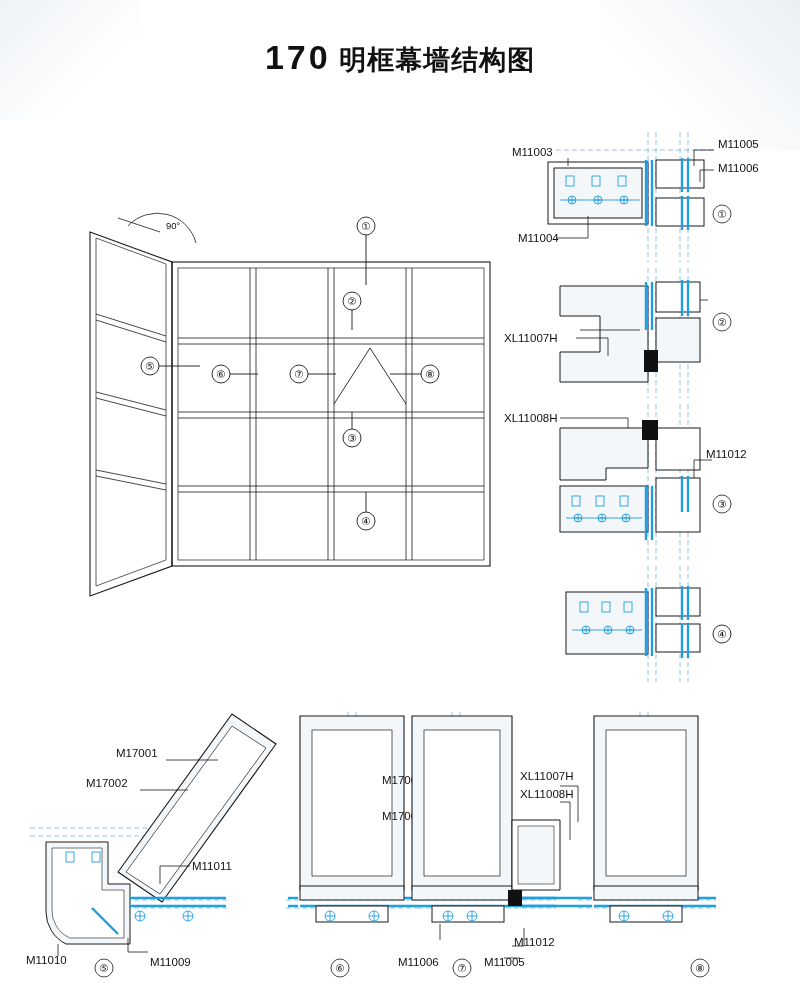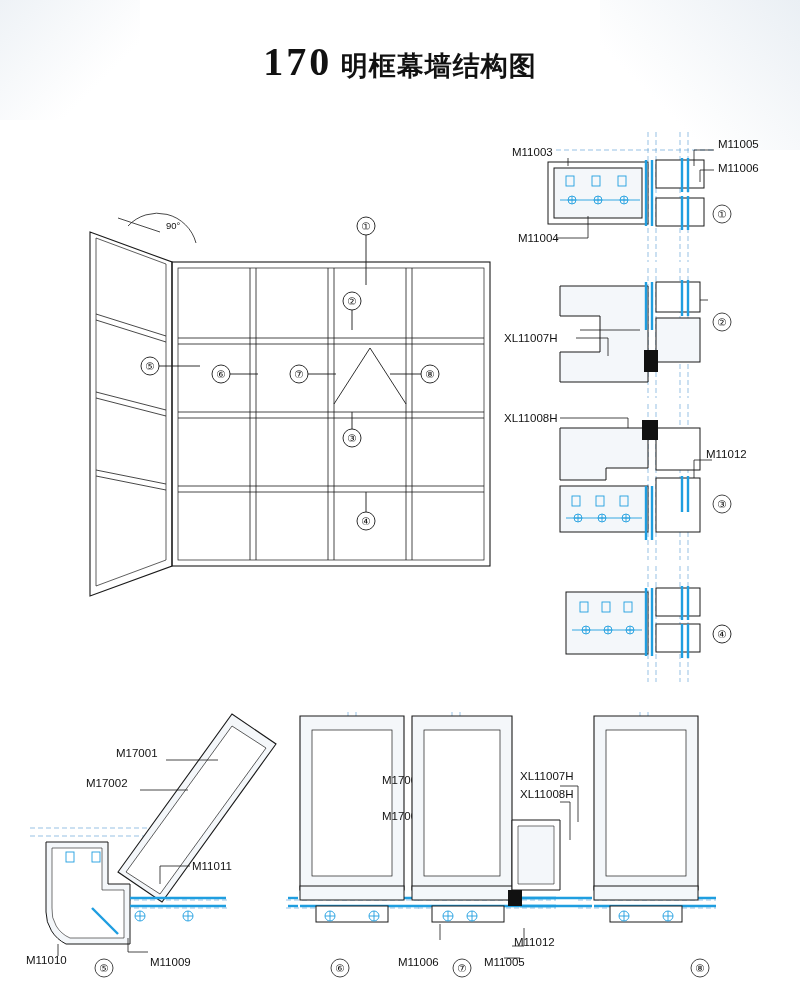--- a/index.html
+++ b/index.html
@@ -16,21 +16,21 @@
   
   .corner-tl{position:absolute;left:0;top:0;width:140px;height:120px;
     background:linear-gradient(135deg,#eef2f6 0%,rgba(255,255,255,0) 70%);}
   .corner-tr{position:absolute;right:0;top:0;width:200px;height:150px;
     background:linear-gradient(225deg,#eaeff4 0%,rgba(255,255,255,0) 70%);}
 
   .title{
     position:absolute;left:0;top:38px;width:800px;text-align:center;
     font-size:27px;font-weight:bold;letter-spacing:1px;
   }
-  .title .num{font-family:Liberation Serif, serif;font-size:40px;letter-spacing:3px;}
+  .title .num{font-family:Liberation Sans, sans-serif;font-size:34px;letter-spacing:3px;}
 
   svg{position:absolute;left:0;top:0;}
   text{font-family:"Liberation Sans", sans-serif;}
   .lbl{font-size:11.5px;fill:#111;}
   .cir{font-size:10.5px;fill:#111;text-anchor:middle;}
   .ang{font-size:9.5px;fill:#111;}
 </style>
 </head>
 <body>
 

